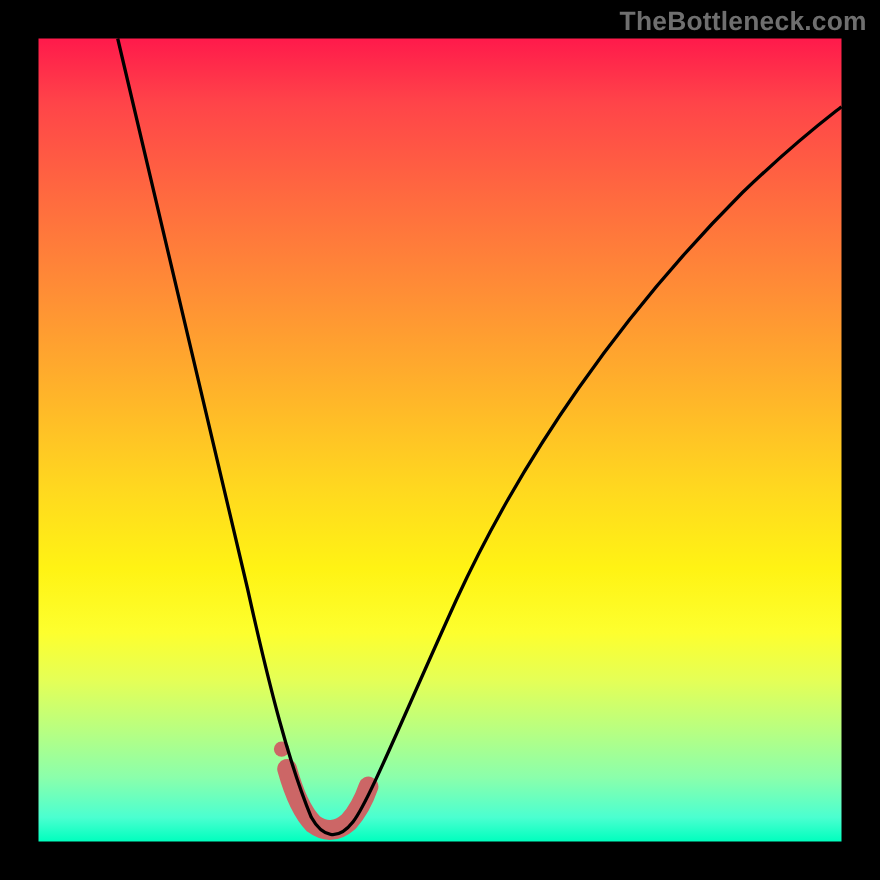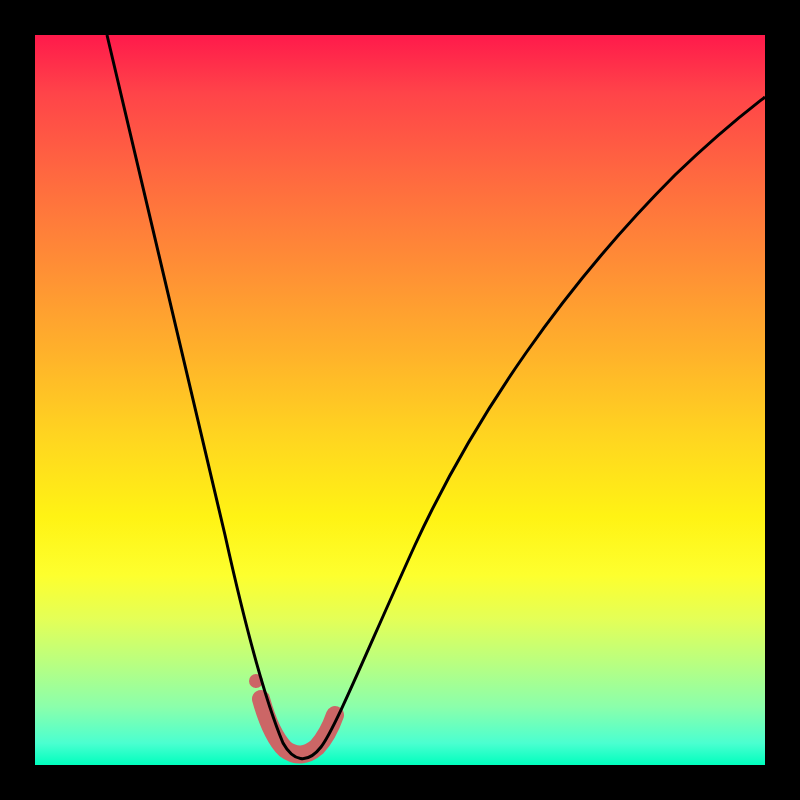--- a/index.html
+++ b/index.html
@@ -67,20 +67,21 @@
     fill:none;
   }
   .dot{
     fill:#cc6666;
   }
 </style>
 </head>
 <body>
 
 <div class="frame">
+  <div class="watermark">TheBottleneck.com</div>
 
   <div class="plot">
     <svg class="curve" viewBox="0 0 730 730" preserveAspectRatio="none">
 
       <path class="thick-seg" d="M 226 664
                Q 236 700 250 714
                Q 266 726 282 712
                Q 293 700 300 680"></path>
 
       <circle class="dot" cx="221" cy="646" r="7"></circle>

